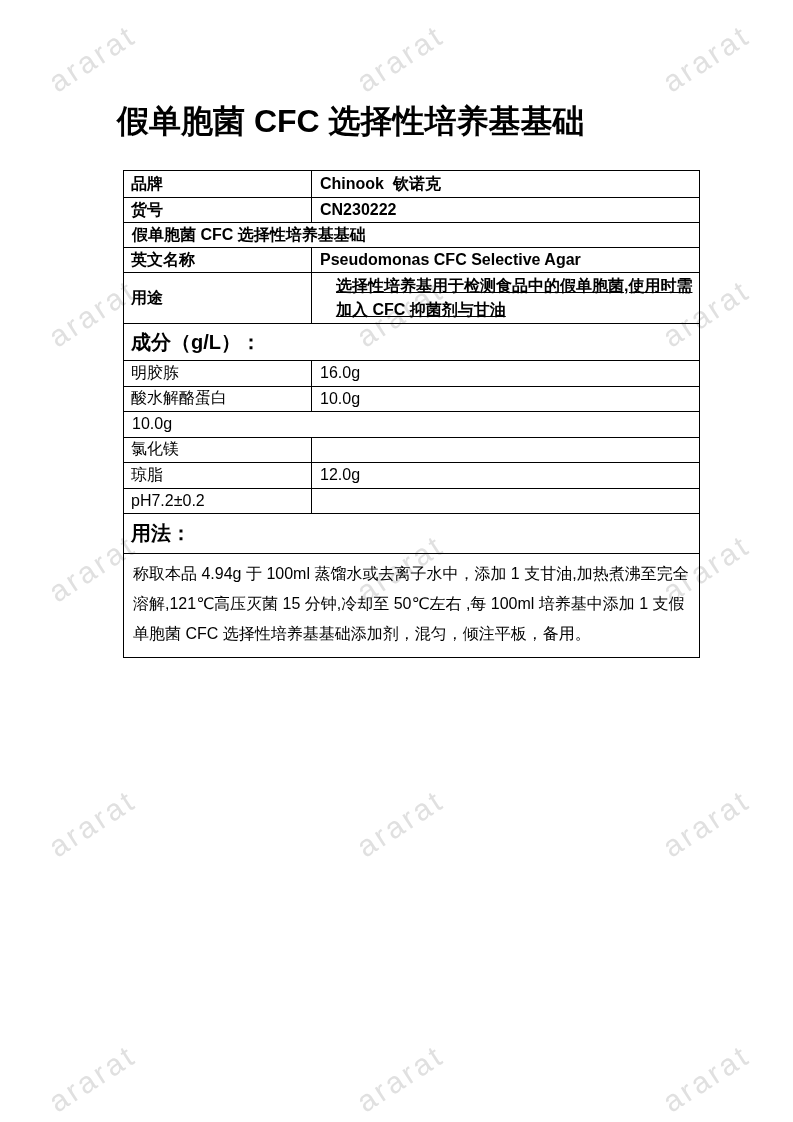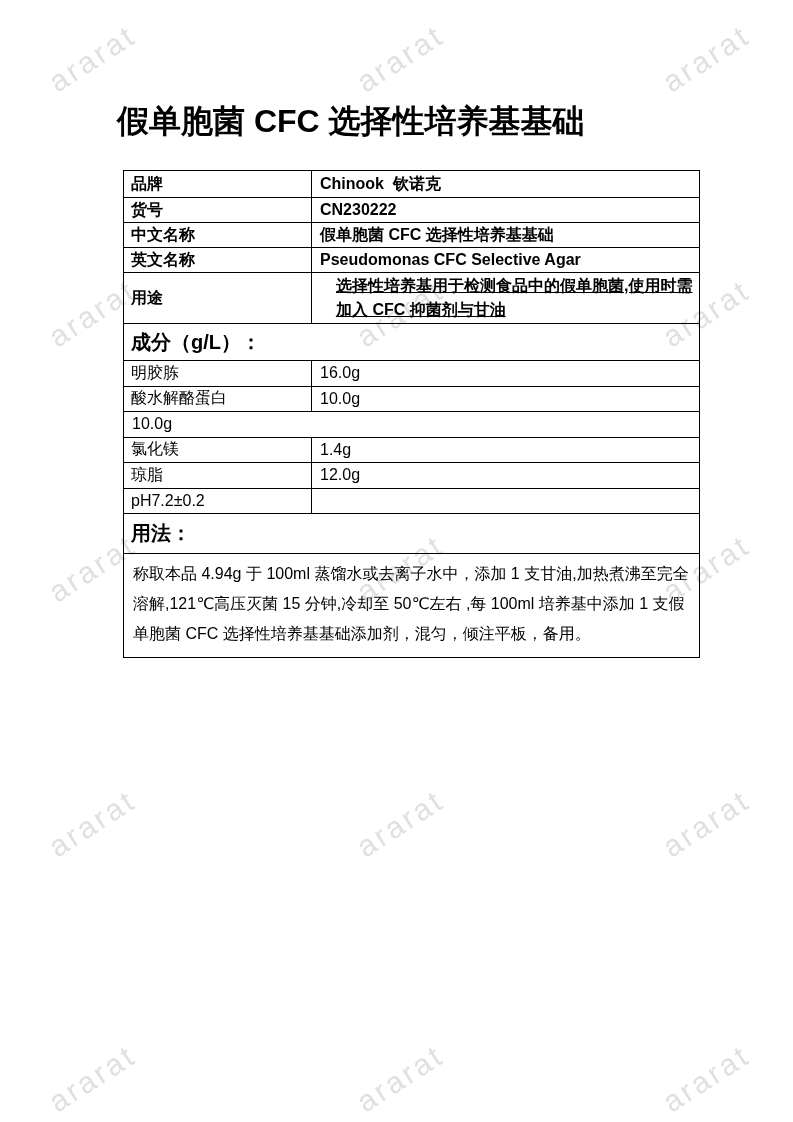--- a/index.html
+++ b/index.html
@@ -89,21 +89,20 @@
 
       <div class="row r-first">
         <div class="cell-label">品牌</div>
         <div class="cell-value">Chinook  钦诺克</div>
       </div>
       <div class="row r-std">
         <div class="cell-label">货号</div>
         <div class="cell-value">CN230222</div>
       </div>
       <div class="row r-std">
-        <div class="cell-label">中文名称</div>
         <div class="cell-value">假单胞菌 CFC 选择性培养基基础</div>
       </div>
       <div class="row r-std">
         <div class="cell-label">英文名称</div>
         <div class="cell-value">Pseudomonas CFC Selective Agar</div>
       </div>
       <div class="row r-use">
         <div class="cell-label">用途</div>
         <div class="cell-value">选择性培养基用于检测食品中的假单胞菌,使用时需加入 CFC 抑菌剂与甘油</div>
       </div>
@@ -117,21 +116,20 @@
       </div>
       <div class="row r-comp">
         <div class="cell-label">酸水解酪蛋白</div>
         <div class="cell-value">10.0g</div>
       </div>
       <div class="row r-comp">
         <div class="cell-value">10.0g</div>
       </div>
       <div class="row r-comp">
         <div class="cell-label">氯化镁</div>
-        <div class="cell-value">1.4g</div>
       </div>
       <div class="row r-comp">
         <div class="cell-label">琼脂</div>
         <div class="cell-value">12.0g</div>
       </div>
       <div class="row r-comp">
         <div class="cell-label">pH7.2±0.2</div>
       </div>
 
       <div class="row r-usehead">

